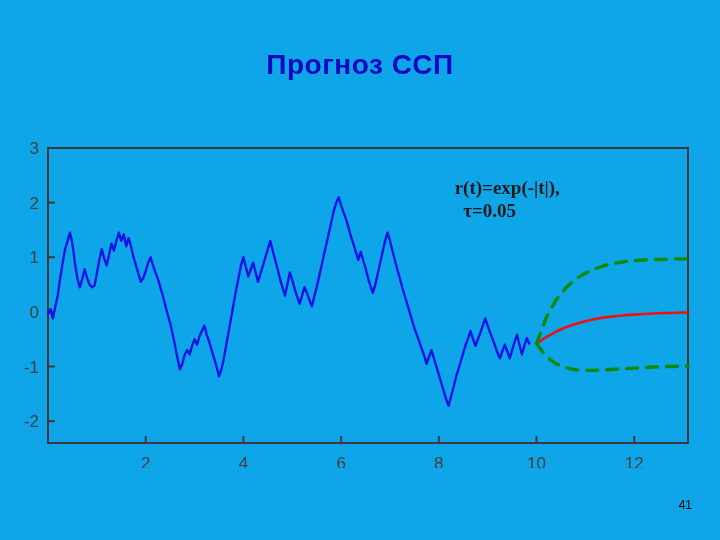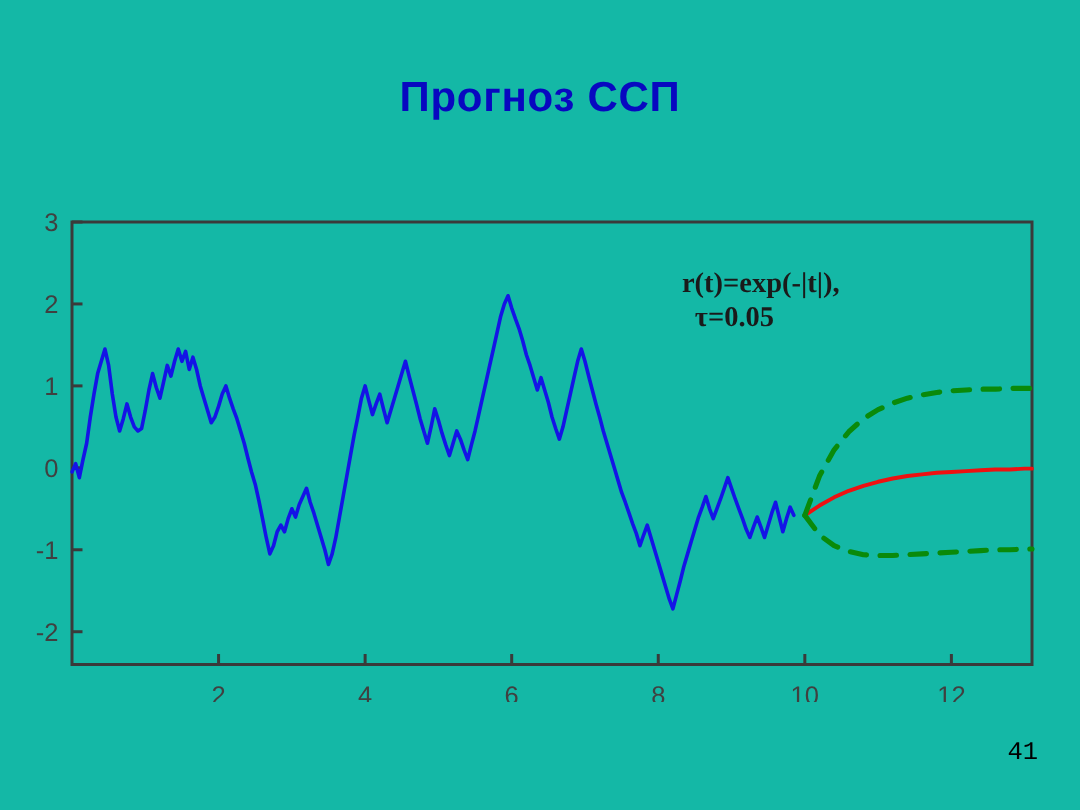--- a/index.html
+++ b/index.html
@@ -12,21 +12,21 @@
     height: 540px;
     position: relative;
     overflow: hidden;
     font-family: "Liberation Sans", sans-serif;
   }
   #slide {
     position: absolute;
     left: 0; top: 0;
     width: 720px;
     height: 540px;
-    background: #14b8a6;
+    background: #0ea5e9;
   }
   #slide-title {
     position: absolute;
     left: 0;
     top: 48px;
     width: 720px;
     text-align: center;
     font-family: "Liberation Sans", sans-serif;
     font-size: 28px;
     font-weight: bold;
@@ -42,22 +42,22 @@
     width: 700px;
     height: 340px;
   }
   #figure svg {
     display: block;
   }
   #page-number {
     position: absolute;
     right: 28px;
     bottom: 28px;
-    font-family: Liberation Mono, monospace;
-    font-size: 17px;
+    font-family: Liberation Sans, sans-serif;
+    font-size: 12px;
     color: #000000;
   }
   .axis-label {
     font-family: "Liberation Sans", sans-serif;
     font-size: 17px;
     fill: #404040;
   }
   .annot {
     font-family: "Liberation Serif", serif;
     font-size: 19px;

